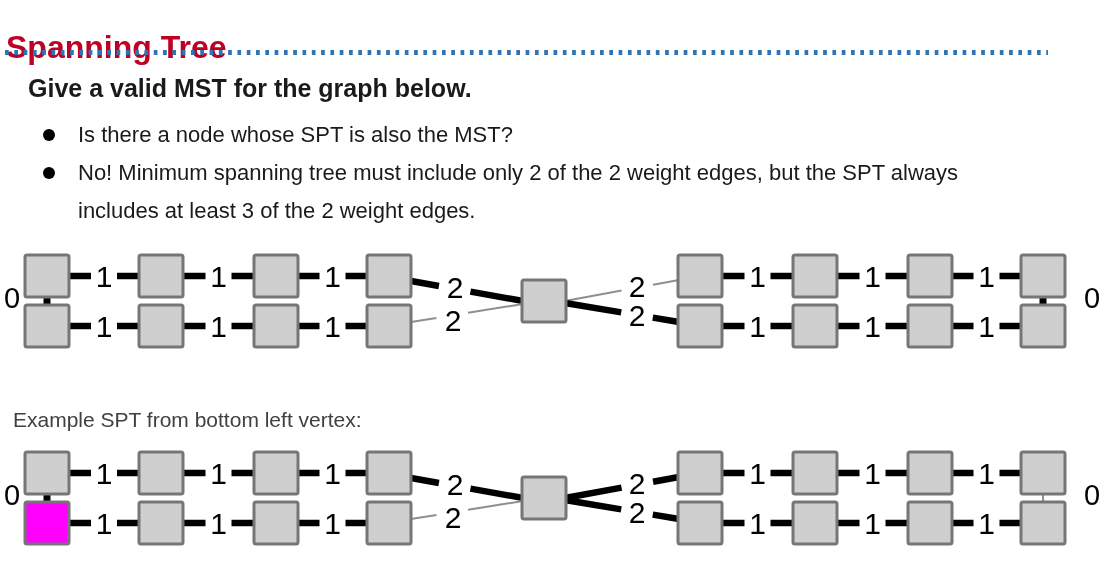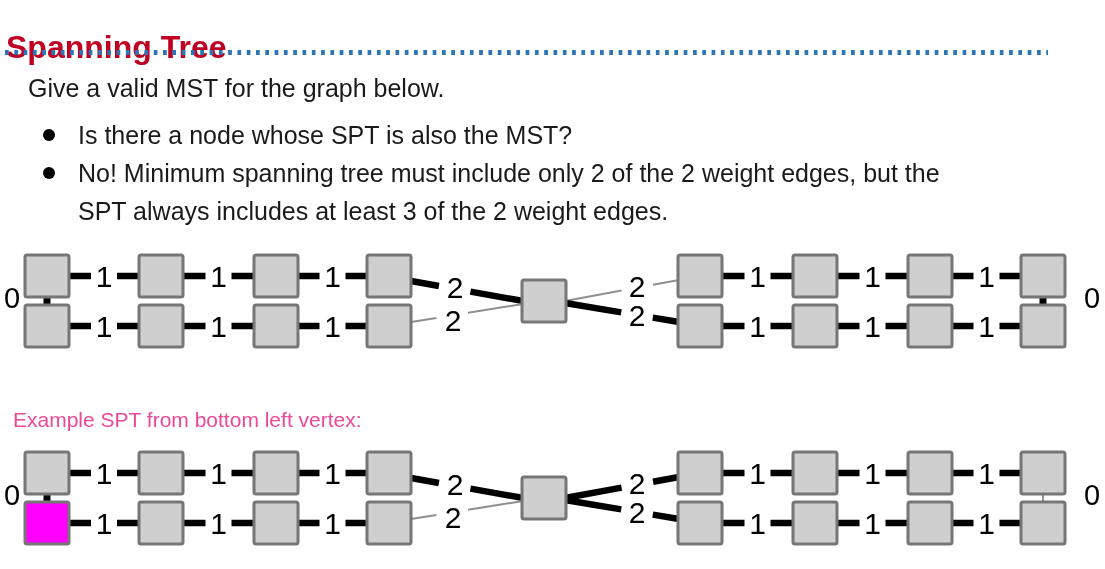--- a/index.html
+++ b/index.html
@@ -10,35 +10,35 @@
   .title{
     position:absolute;left:6px;top:6px;font-size:32px;font-weight:bold;
     letter-spacing:0px;line-height:40px;
   }
   .divider{
     position:absolute;left:5px;top:50px;width:1043px;height:5px;
     background-image:linear-gradient(90deg,var(--dot) 0 4px,transparent 4px 100%);
     background-size:9.3px 5px;background-repeat:repeat-x;
   }
   .intro{
-    position:absolute;left:28px;top:73px;font-size:25px;color:#1a1a1a;line-height:30px;
+    position:absolute;left:28px;top:73px;font-size:25px;color:#1a1a1a;line-height:30px;font-weight:bold;
   }
   .bullets{
     position:absolute;left:43px;top:116px;width:990px;
     list-style:none;margin:0;padding:0;
   }
   .bullets li{display:flex;align-items:flex-start;line-height:38px;}
   .bullet-dot{
     flex:0 0 12px;width:12px;height:12px;border-radius:50%;
     background:#000;margin-top:13px;margin-right:23px;
   }
-  .bullet-text{font-size:25px;color:#1a1a1a;max-width:908px;}
+  .bullet-text{font-size:22px;color:#1a1a1a;max-width:908px;}
   .bullet-text b{font-weight:normal;}
   .caption{
-    position:absolute;left:13px;top:407px;font-size:21px;color:#ec4899;line-height:26px;
+    position:absolute;left:13px;top:407px;font-size:21px;color:#404040;line-height:26px;
   }
   .graph{position:absolute;left:0;width:1105px;height:118px;}
   #graph-mst{top:249px;}
   #graph-spt{top:446px;}
   svg text{font-family:"Liberation Sans",sans-serif;}
 </style>
 </head>
 <body style="--dot: #2E75B6;">
 
 <h1 class="title" style="color: rgb(192, 0, 35);">Spanning Tree</h1>

